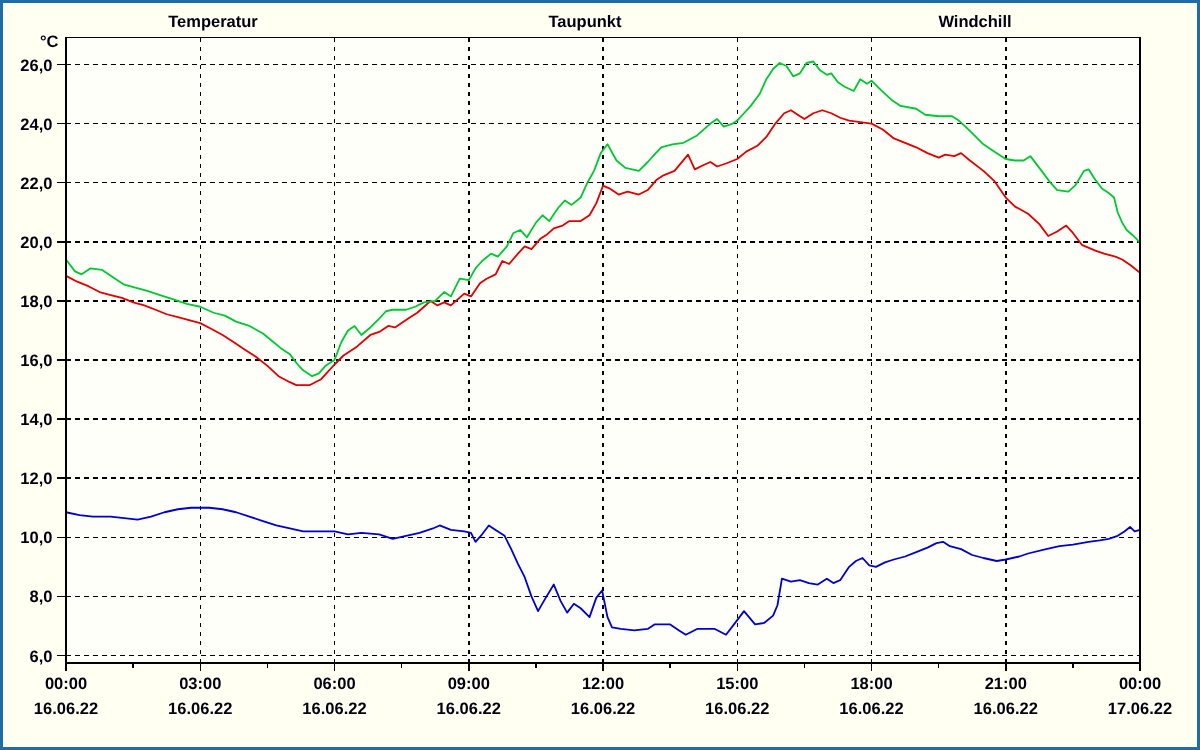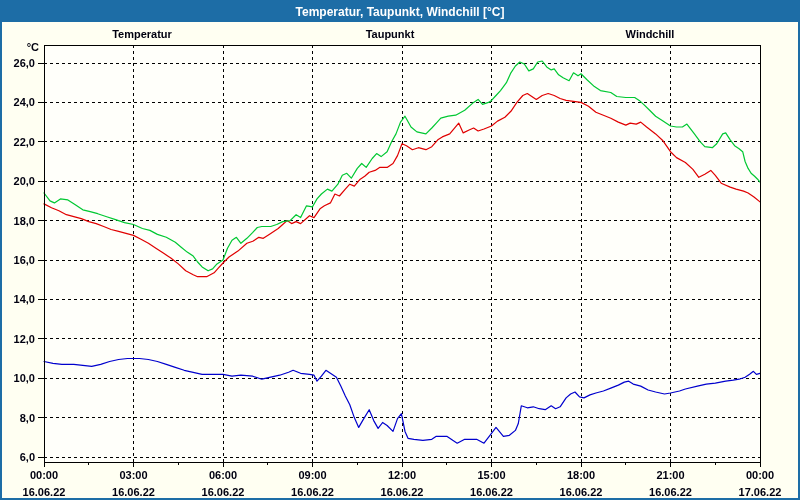--- a/index.html
+++ b/index.html
@@ -26,23 +26,20 @@
     font-size:11px;
     font-weight:bold;
     fill:#000010;
   }
   .legend-label{font-size:11px;font-weight:bold;}
 </style>
 </head>
 <body>
 
 <div class="window">
-  <div class="titlebar" style="background: rgb(29, 109, 166);">
-    <span>Temperatur, Taupunkt, Windchill [°C]</span>
-  </div>
 
   <svg id="chart-svg" class="chart-svg" width="796" height="476" viewBox="2 20 796 476" preserveAspectRatio="none">
 
     <text class="legend-label" x="142" y="36" text-anchor="middle" fill="#e00000">Temperatur</text>
     <text class="legend-label" x="390" y="36" text-anchor="middle" fill="#0000cd">Taupunkt</text>
     <text class="legend-label" x="650" y="36" text-anchor="middle" fill="#00c832">Windchill</text>
 
     <text x="39" y="49" text-anchor="end">°C</text>
 
     <rect id="plot-bg" x="44" y="43" width="716" height="417" fill="#fffffa"></rect>

